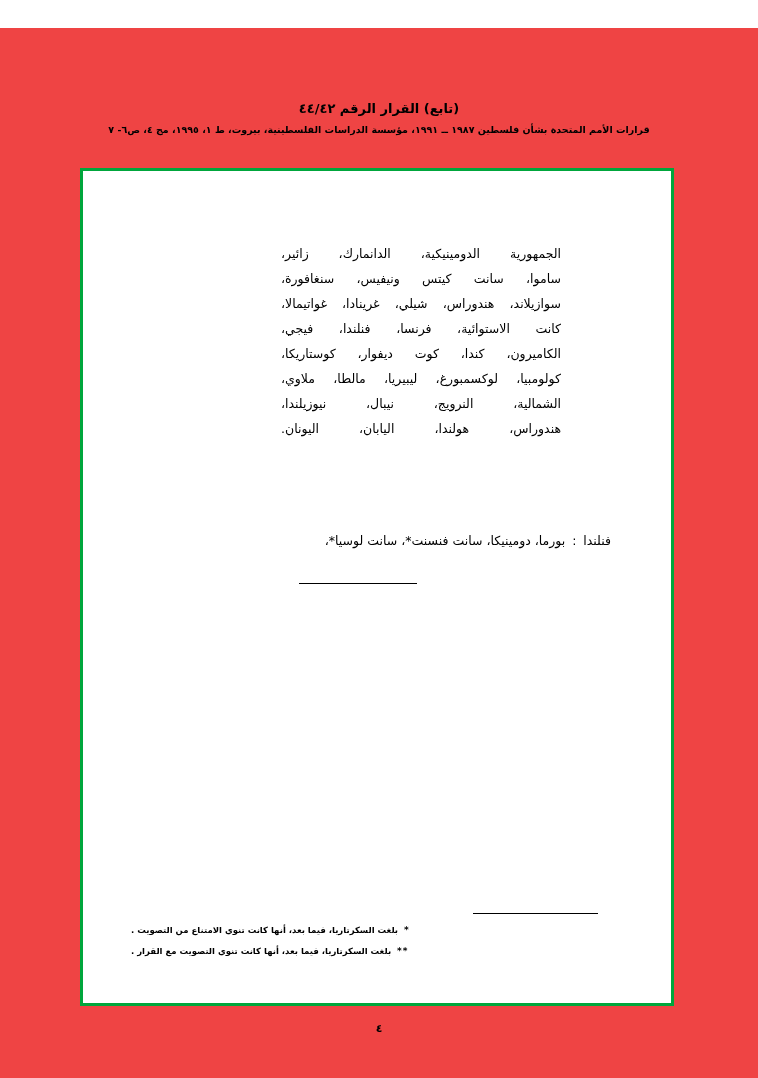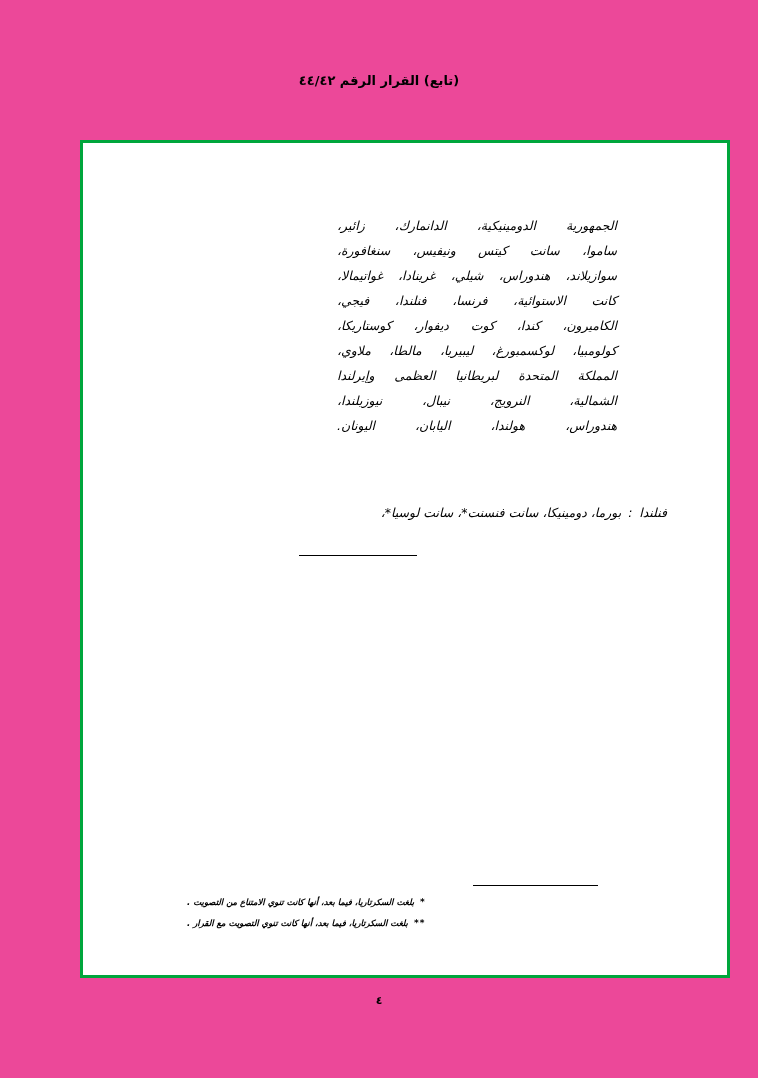--- a/index.html
+++ b/index.html
@@ -12,21 +12,22 @@
     height: 1078px;
     position: relative;
     font-family: "DejaVu Sans", "Liberation Sans", sans-serif;
     color: #000000;
     overflow: hidden;
   }
 
   .page {
     position: absolute;
     inset: 0;
-    background: #ec4899;
+    background: #ef4444;
+    margin-top: 28px;
   }
 
   
   .header {
     position: absolute;
     top: 72px;
     left: 0;
     right: 0;
     text-align: center;
   }
@@ -43,26 +44,25 @@
     font-weight: bold;
     direction: rtl;
     line-height: 1.4;
   }
 
   
   .frame {
     position: absolute;
     top: 140px;
     left: 80px;
-    width: 650px;
+    width: 594px;
     height: 838px;
     border: 3px solid #00a63c;
     background: #ffffff;
     box-sizing: border-box;
-    font-style: italic;
   }
 
   
   .country-block {
     position: absolute;
     top: 70px;
     right: 110px;
     width: 280px;
     direction: rtl;
     text-align: justify;
@@ -165,32 +165,32 @@
     font-weight: bold;
   }
 </style>
 </head>
 <body>
 
 <div class="page">
 
   <div class="header">
     <div class="header-title">(تابع) القرار الرقم ٤٤/٤٢</div>
+    <div class="header-sub">قرارات الأمم المتحدة بشأن فلسطين ١٩٨٧ ــ ١٩٩١، مؤسسة الدراسات الفلسطينية، بيروت، ط ١، ١٩٩٥، مج ٤، ص٦- ٧</div>
   </div>
 
   <div class="frame">
 
     <div class="country-block">
       <p>الجمهورية الدومينيكية، الدانمارك، زائير،</p>
       <p>ساموا، سانت كيتس ونيفيس، سنغافورة،</p>
       <p>سوازيلاند، هندوراس، شيلي، غرينادا، غواتيمالا،</p>
       <p>كانت الاستوائية، فرنسا، فنلندا، فيجي،</p>
       <p>الكاميرون، كندا، كوت ديفوار، كوستاريكا،</p>
       <p>كولومبيا، لوكسمبورغ، ليبيريا، مالطا، ملاوي،</p>
-      <p>المملكة المتحدة لبريطانيا العظمى وإيرلندا</p>
       <p>الشمالية، النرويج، نيبال، نيوزيلندا،</p>
       <p>هندوراس، هولندا، اليابان، اليونان.</p>
     </div>
 
     <div class="absent-block">
       <div class="absent-row">
         <span class="absent-label">فنلندا</span>
         <span class="absent-colon">:</span>
         <span class="absent-names">بورما، دومينيكا، سانت فنسنت*، سانت لوسيا*،</span>
       </div>

